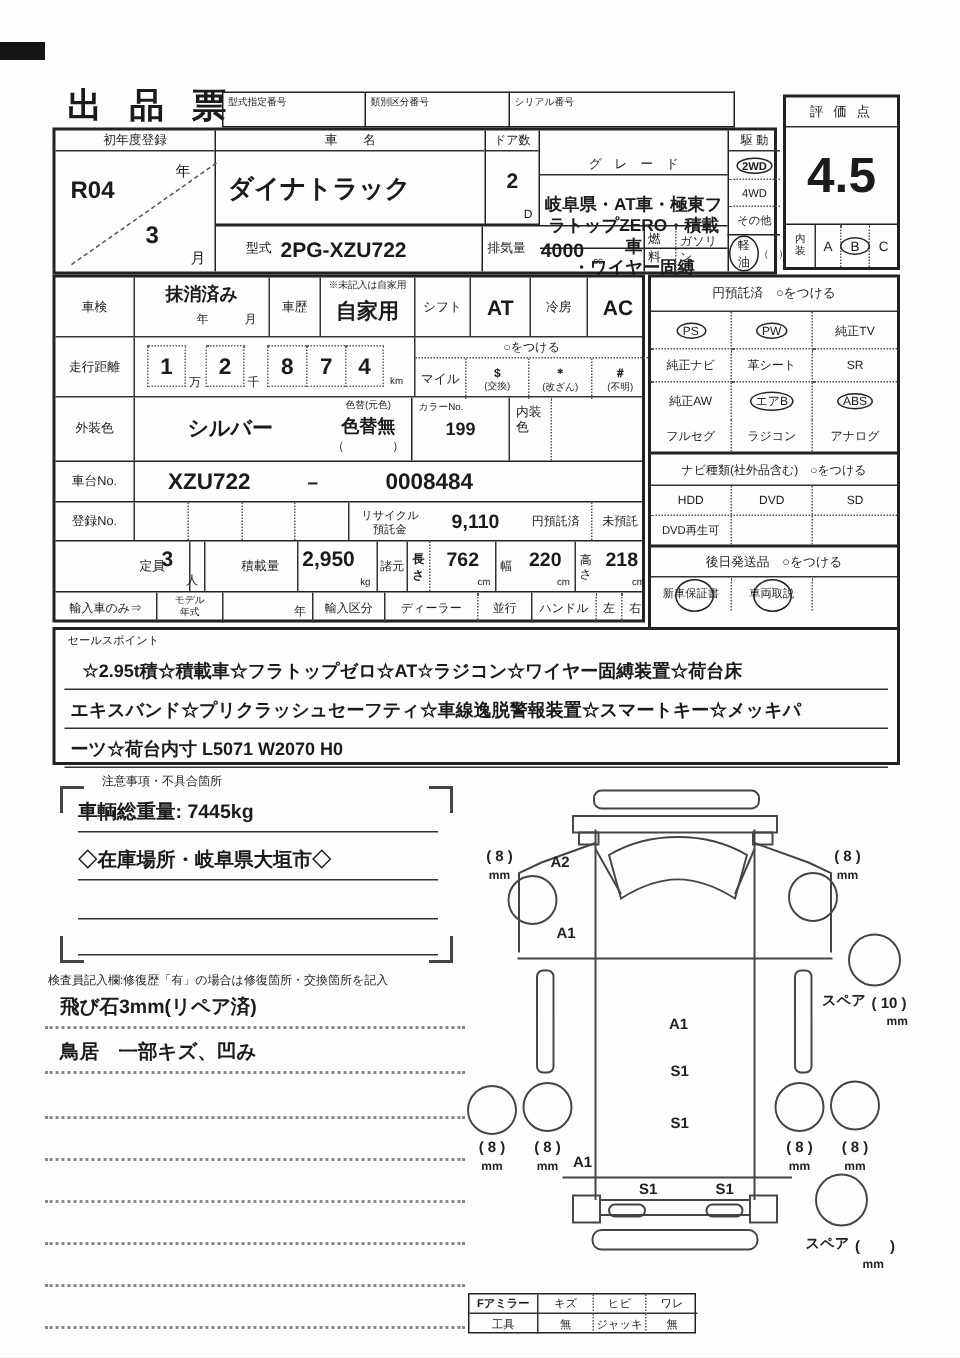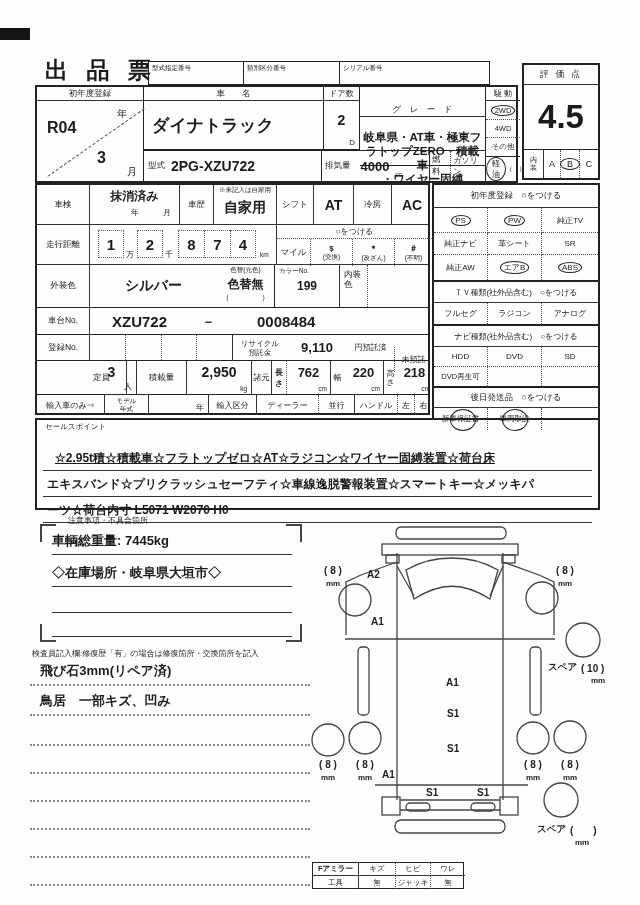--- a/index.html
+++ b/index.html
@@ -89,30 +89,30 @@
 
     <div class="cell" style="left:323px;top:16px;width:125px;height:63px;border-bottom:1.5px solid #222;">
       <div class="cell ctr brd-b lbl" style="left:0;top:0;width:100%;height:14px;">グ　レ　ー　ド</div>
       <div class="cell ctr prel bold" style="left:0;top:14px;width:100%;height:49px;font-size:11.5px;line-height:14px;margin-top:16px;">岐阜県・AT車・極東フ
 ラトップZERO・積載車
 ・ワイヤー固縛</div>
     </div>
 
     <div class="cell" style="left:448px;top:0;width:35px;height:94px;border-left:1.5px solid #222;">
       <div class="cell ctr brd-b" style="left:0;top:0;width:100%;height:14px;font-size:8px;">駆 動</div>
-      <div class="cell ctr dot-b" style="left:0;top:14px;width:100%;height:19px;font-size:7.5px;">
+      <div class="cell ctr dot-b" style="left:0;top:14px;width:100%;height:19px;font-size:7.5px;font-weight:bold;">
         <span class="circ">2WD</span>
       </div>
       <div class="cell ctr dot-b" style="left:0;top:33px;width:100%;height:18px;font-size:7.5px;">4WD</div>
       <div class="cell ctr" style="left:0;top:51px;width:100%;height:18px;font-size:7.5px;">その他</div>
     </div>
 
     <div class="cell brd-t2" style="left:107px;top:63px;width:341px;height:31px;">
       <div class="cell brd-r2" style="left:0;top:0;width:178px;height:100%;display:flex;align-items:center;">
-        <span class="lbl" style="margin-left:4px;">型式</span>
+        <span class="lbl" style="margin-left:20px;">型式</span>
         <span class="bold" style="margin-left:6px;font-size:14px;">2PG-XZU722</span>
       </div>
       <div class="cell brd-r2" style="left:178px;top:0;width:108px;height:100%;display:flex;align-items:center;">
         <span class="lbl" style="margin-left:3px;">排気量</span>
         <span class="bold" style="margin-left:10px;font-size:13px;">4000</span>
         <span class="tiny" style="margin-left:6px;align-self:flex-end;margin-bottom:3px;">cc</span>
       </div>
       <div class="cell" style="left:286px;top:0;width:55px;height:100%;display:flex;align-items:center;">
         <span class="lbl dot-r" style="padding:0 2px;height:100%;display:flex;align-items:center;">燃料</span>
         <span class="small" style="margin-left:2px;">ガソリン</span>
@@ -204,30 +204,30 @@
     <div class="cell brd-t2" style="left:0;top:149px;width:100%;height:26px;">
       <div class="cell ctr brd-r lbl" style="left:0;top:0;width:53px;height:100%;">登録No.</div>
       <div class="cell dot-r" style="left:53px;top:0;width:36px;height:100%;"></div>
       <div class="cell dot-r" style="left:89px;top:0;width:36px;height:100%;"></div>
       <div class="cell dot-r" style="left:125px;top:0;width:35px;height:100%;"></div>
       <div class="cell" style="left:160px;top:0;width:35px;height:100%;"></div>
       <div class="cell ctr prel" style="left:195px;top:0;width:55px;height:100%;border-left:1px solid #333;font-size:7.5px;line-height:9px;">リサイクル
 預託金</div>
       <div class="cell ctr bold" style="left:250px;top:0;width:60px;height:100%;font-size:13px;">9,110</div>
       <div class="cell ctr small" style="left:310px;top:0;width:47px;height:100%;">円預託済</div>
-      <div class="cell ctr small" style="left:357px;top:12px;width:38px;height:100%;border-left:1px dotted #555;text-align:right;">未預託</div>
+      <div class="cell ctr small" style="left:357px;top:0;width:38px;height:100%;border-left:1px dotted #555;text-align:right;">未預託</div>
     </div>
 
     <div class="cell brd-t2" style="left:0;top:175px;width:100%;height:34px;">
       <div class="cell ctr brd-r lbl" style="left:0;top:0;width:50px;height:100%;margin-left:40px;">定員</div>
       <div class="cell brd-r" style="left:50px;top:0;width:50px;height:100%;">
         <div class="ctr bold" style="font-size:14px;height:22px;">3</div>
         <span class="abs small" style="right:4px;bottom:2px;">人</span>
       </div>
-      <div class="cell ctr brd-r lbl" style="left:100px;top:0;width:50px;height:100%;text-align:right;">積載量</div>
+      <div class="cell ctr brd-r lbl" style="left:112px;top:0;width:50px;height:100%;text-align:right;">積載量</div>
       <div class="cell brd-r" style="left:150px;top:0;width:65px;height:100%;">
         <div class="ctr bold" style="font-size:14px;height:22px;">2,950</div>
         <span class="abs tiny" style="right:4px;bottom:2px;">kg</span>
       </div>
       <div class="cell ctr brd-r small" style="left:215px;top:0;width:20px;height:100%;">諸元</div>
       <div class="cell ctr small dot-r" style="left:235px;top:0;width:15px;height:100%;font-weight:bold;">長さ</div>
       <div class="cell" style="left:250px;top:0;width:43px;height:100%;">
         <div class="ctr bold" style="font-size:13px;height:22px;">762</div>
         <span class="abs tiny" style="right:3px;bottom:2px;">cm</span>
       </div>
@@ -253,21 +253,21 @@
       <div class="cell ctr small brd-r" style="left:172px;top:0;width:48px;height:100%;">輸入区分</div>
       <div class="cell ctr small dot-r" style="left:220px;top:0;width:62px;height:100%;">ディーラー</div>
       <div class="cell ctr small brd-r" style="left:282px;top:0;width:36px;height:100%;">並行</div>
       <div class="cell ctr small" style="left:318px;top:0;width:42px;height:100%;">ハンドル</div>
       <div class="cell ctr small" style="left:360px;top:0;width:17px;height:100%;border-left:1px dotted #555;">左</div>
       <div class="cell ctr small" style="left:377px;top:0;width:18px;height:100%;border-left:1px dotted #555;">右</div>
     </div>
   </div>
 
   <div class="cell b2" style="left:432px;top:183px;width:168px;height:237px;">
-    <div class="ctr lbl brd-b" style="height:22px;">初年度登録　○をつける</div>
+    <div class="ctr lbl brd-b" style="height:22px;">円預託済　○をつける</div>
     <div style="display:flex;flex-wrap:wrap;">
       <div class="grid-cell dot-r dot-b" style="width:54px;height:25px;">
         <span class="circ small">PS</span>
         </div>
       <div class="grid-cell dot-r dot-b" style="width:54px;height:25px;">
         <span class="circ small">PW</span>
         </div>
       <div class="grid-cell dot-b" style="width:56px;height:25px;">
         <span class="small">純正TV</span>
         </div>
@@ -283,21 +283,20 @@
       <div class="grid-cell dot-r" style="width:54px;height:25px;">
         <span class="small">純正AW</span>
         </div>
       <div class="grid-cell dot-r" style="width:54px;height:25px;">
         <span class="circ small">エアB</span>
         </div>
       <div class="grid-cell" style="width:56px;height:25px;">
         <span class="circ small">ABS</span>
         </div>
     </div>
-    <div class="ctr brd-b" style="height:20px;border-top:2px solid #222;font-size:8px;">ＴＶ種類(社外品含む)　○をつける</div>
     <div style="display:flex;">
       <div class="grid-cell small dot-r" style="width:54px;height:21px;">フルセグ</div>
       <div class="grid-cell small dot-r" style="width:54px;height:21px;">ラジコン</div>
       <div class="grid-cell small" style="width:56px;height:21px;">アナログ</div>
     </div>
     <div class="ctr brd-b" style="height:20px;border-top:2px solid #222;font-size:8px;">ナビ種類(社外品含む)　○をつける</div>
     <div style="display:flex;">
       <div class="grid-cell small dot-r" style="width:54px;height:19px;">HDD</div>
       <div class="grid-cell small dot-r" style="width:54px;height:19px;">DVD</div>
       <div class="grid-cell small" style="width:56px;height:19px;">SD</div>
@@ -312,21 +311,21 @@
       <div class="grid-cell dot-r" style="width:54px;height:22px;font-size:7.5px;">新車保証書</div>
       <div class="grid-cell dot-r" style="width:54px;height:22px;font-size:7.5px;">車両取説</div>
       <div class="grid-cell" style="width:56px;height:22px;"></div>
       <div class="oval" style="left:16px;top:1px;width:24px;height:20px;"></div>
       <div class="oval" style="left:68px;top:1px;width:24px;height:20px;"></div>
     </div>
   </div>
 
   <div class="cell b2" style="left:35px;top:418px;width:565px;height:92px;">
     <div class="abs tiny" style="left:8px;top:2px;font-size:7.5px;">セールスポイント</div>
-    <div class="saleline" style="margin:27px 6px 0 6px;text-decoration:underline;">☆2.95t積☆積載車☆フラトップゼロ☆AT☆ラジコン☆ワイヤー固縛装置☆荷台床</div>
+    <div class="saleline" style="margin:16px 6px 0 6px;">☆2.95t積☆積載車☆フラトップゼロ☆AT☆ラジコン☆ワイヤー固縛装置☆荷台床</div>
     <div class="saleline" style="margin:2px 6px 0 6px;padding-left:4px;">エキスバンド☆プリクラッシュセーフティ☆車線逸脱警報装置☆スマートキー☆メッキパ</div>
     <div class="saleline" style="margin:2px 6px 0 6px;padding-left:4px;">ーツ☆荷台内寸 L5071 W2070 H0</div>
   </div>
 
   <div class="abs tiny" style="left:68px;top:515px;font-size:8px;">注意事項・不具合箇所</div>
   <div class="cell" style="left:40px;top:524px;width:262px;height:118px;">
     <div class="corner" style="left:0;top:0;border-left:2px solid #444;border-top:2px solid #444;"></div>
     <div class="corner" style="right:0;top:0;border-right:2px solid #444;border-top:2px solid #444;"></div>
     <div class="corner" style="left:0;bottom:0;border-left:2px solid #444;border-bottom:2px solid #444;"></div>
     <div class="corner" style="right:0;bottom:0;border-right:2px solid #444;border-bottom:2px solid #444;"></div>

